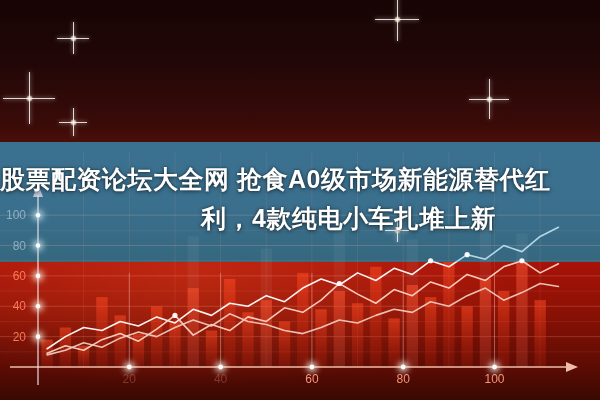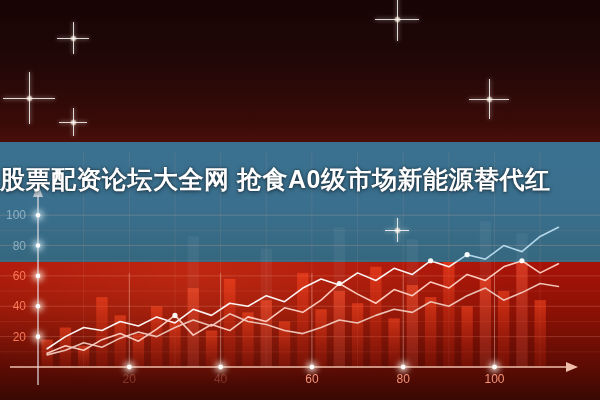--- a/index.html
+++ b/index.html
@@ -250,15 +250,16 @@
       </div>
       <div class="star" style="left: 397px; top: 230px;">
         <i class="h" style="left:-12px;top:0;width:24px;opacity:.85"></i>
         <i class="v" style="left:0;top:-12px;height:24px;opacity:.85"></i>
         <u style="left:-3px;top:-3px;width:7px;height:7px"></u>
       </div>
     </div>
 
   <div class="title-wrap">
     <div class="title-line">股票配资论坛大全网 抢食A0级市场新能源替代红</div>
+    <div class="title-line">利，4款纯电小车扎堆上新</div>
   </div>
 
 </div>
 
 </body></html>

